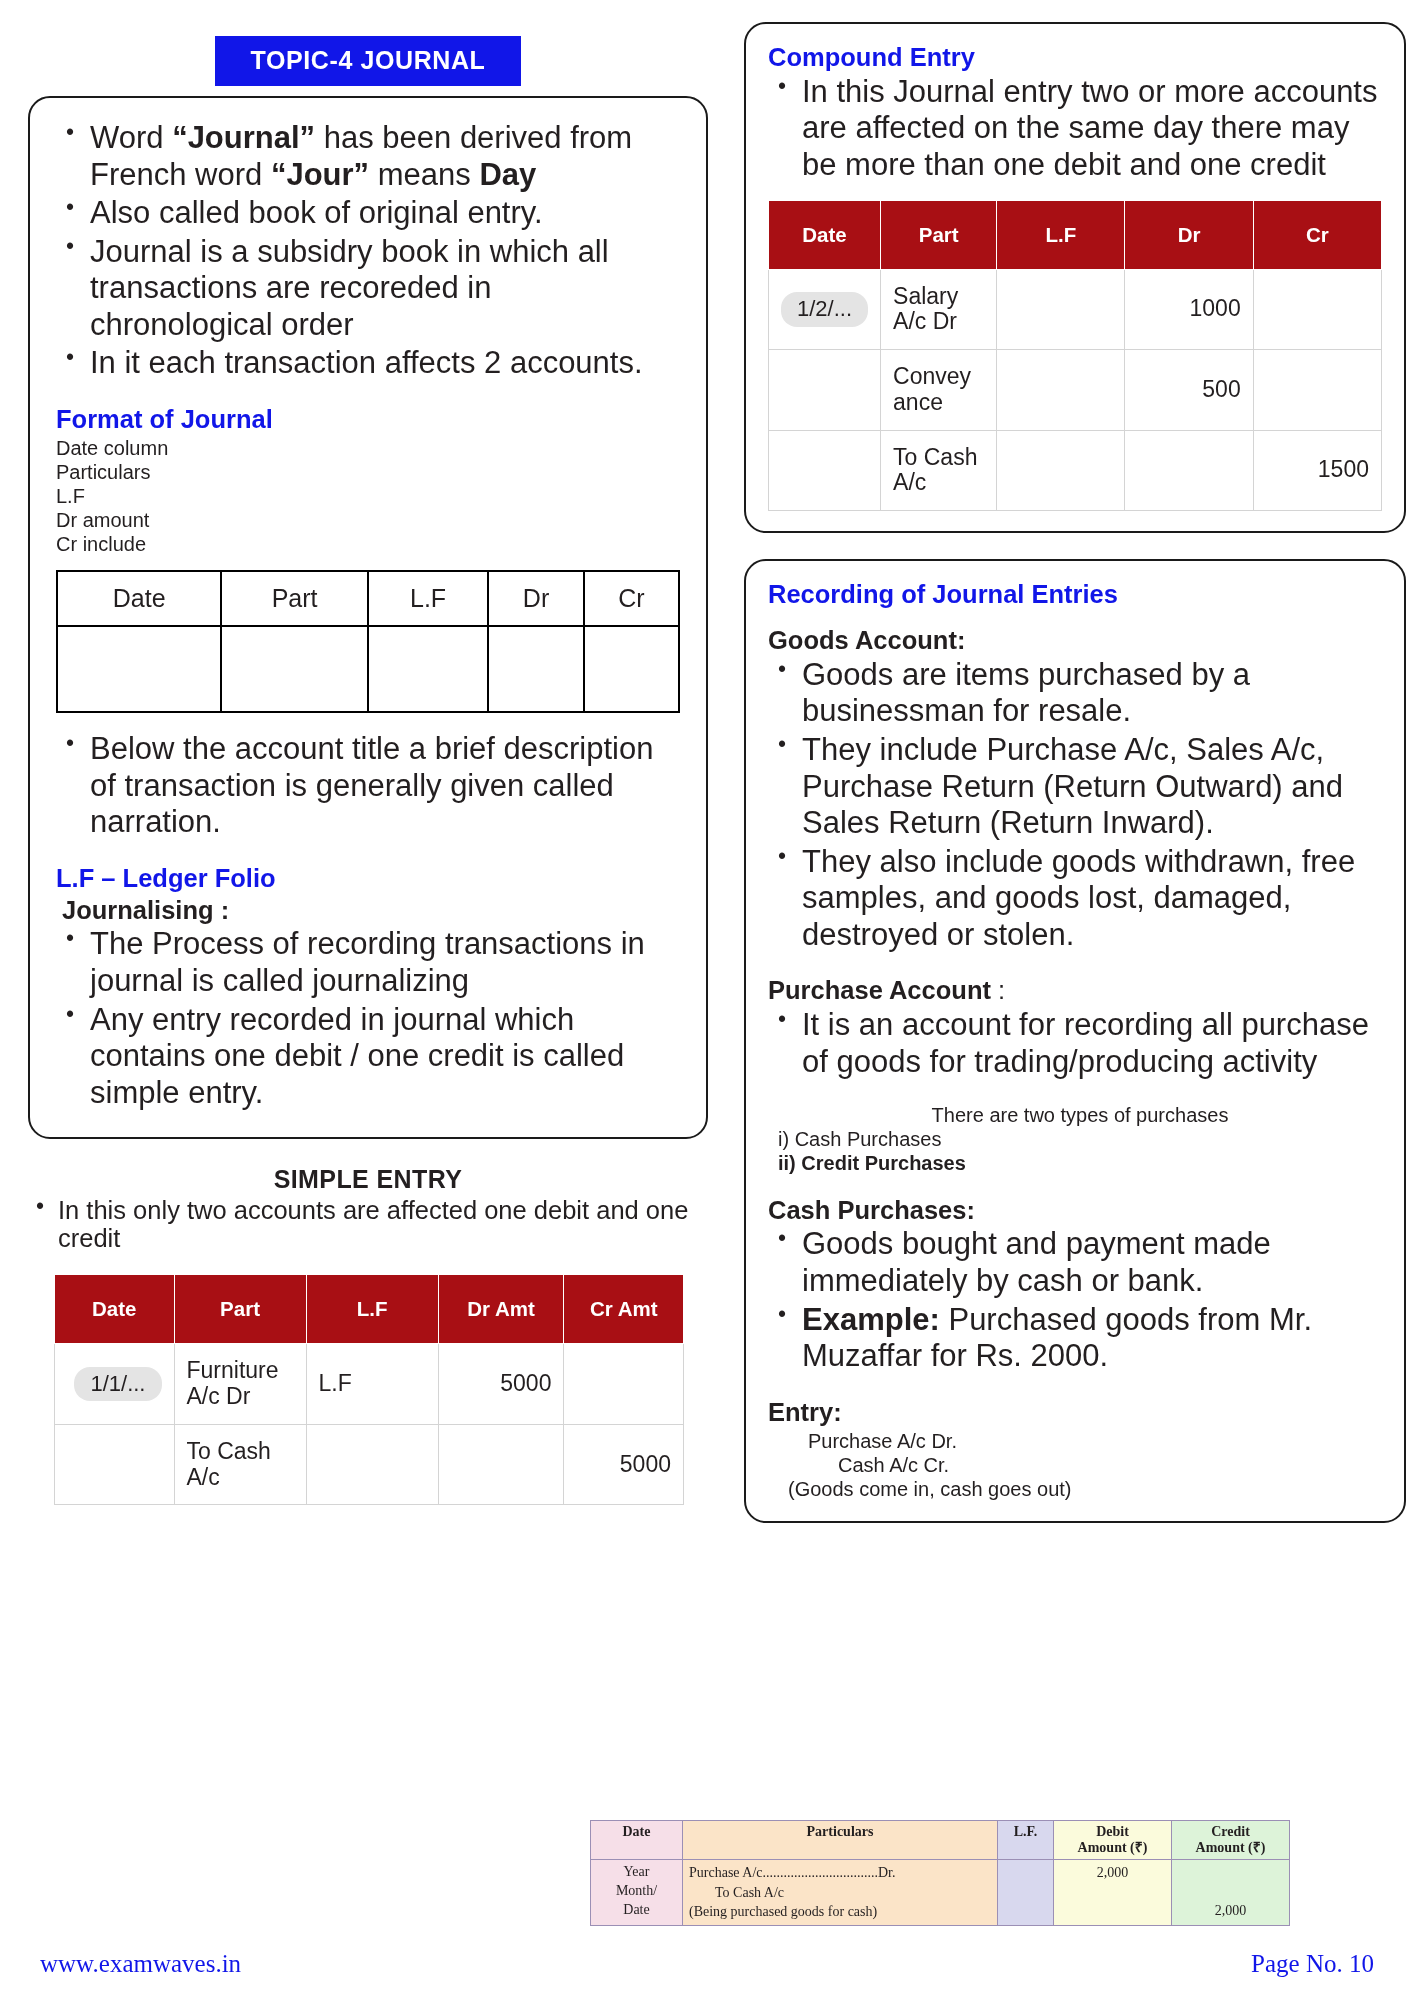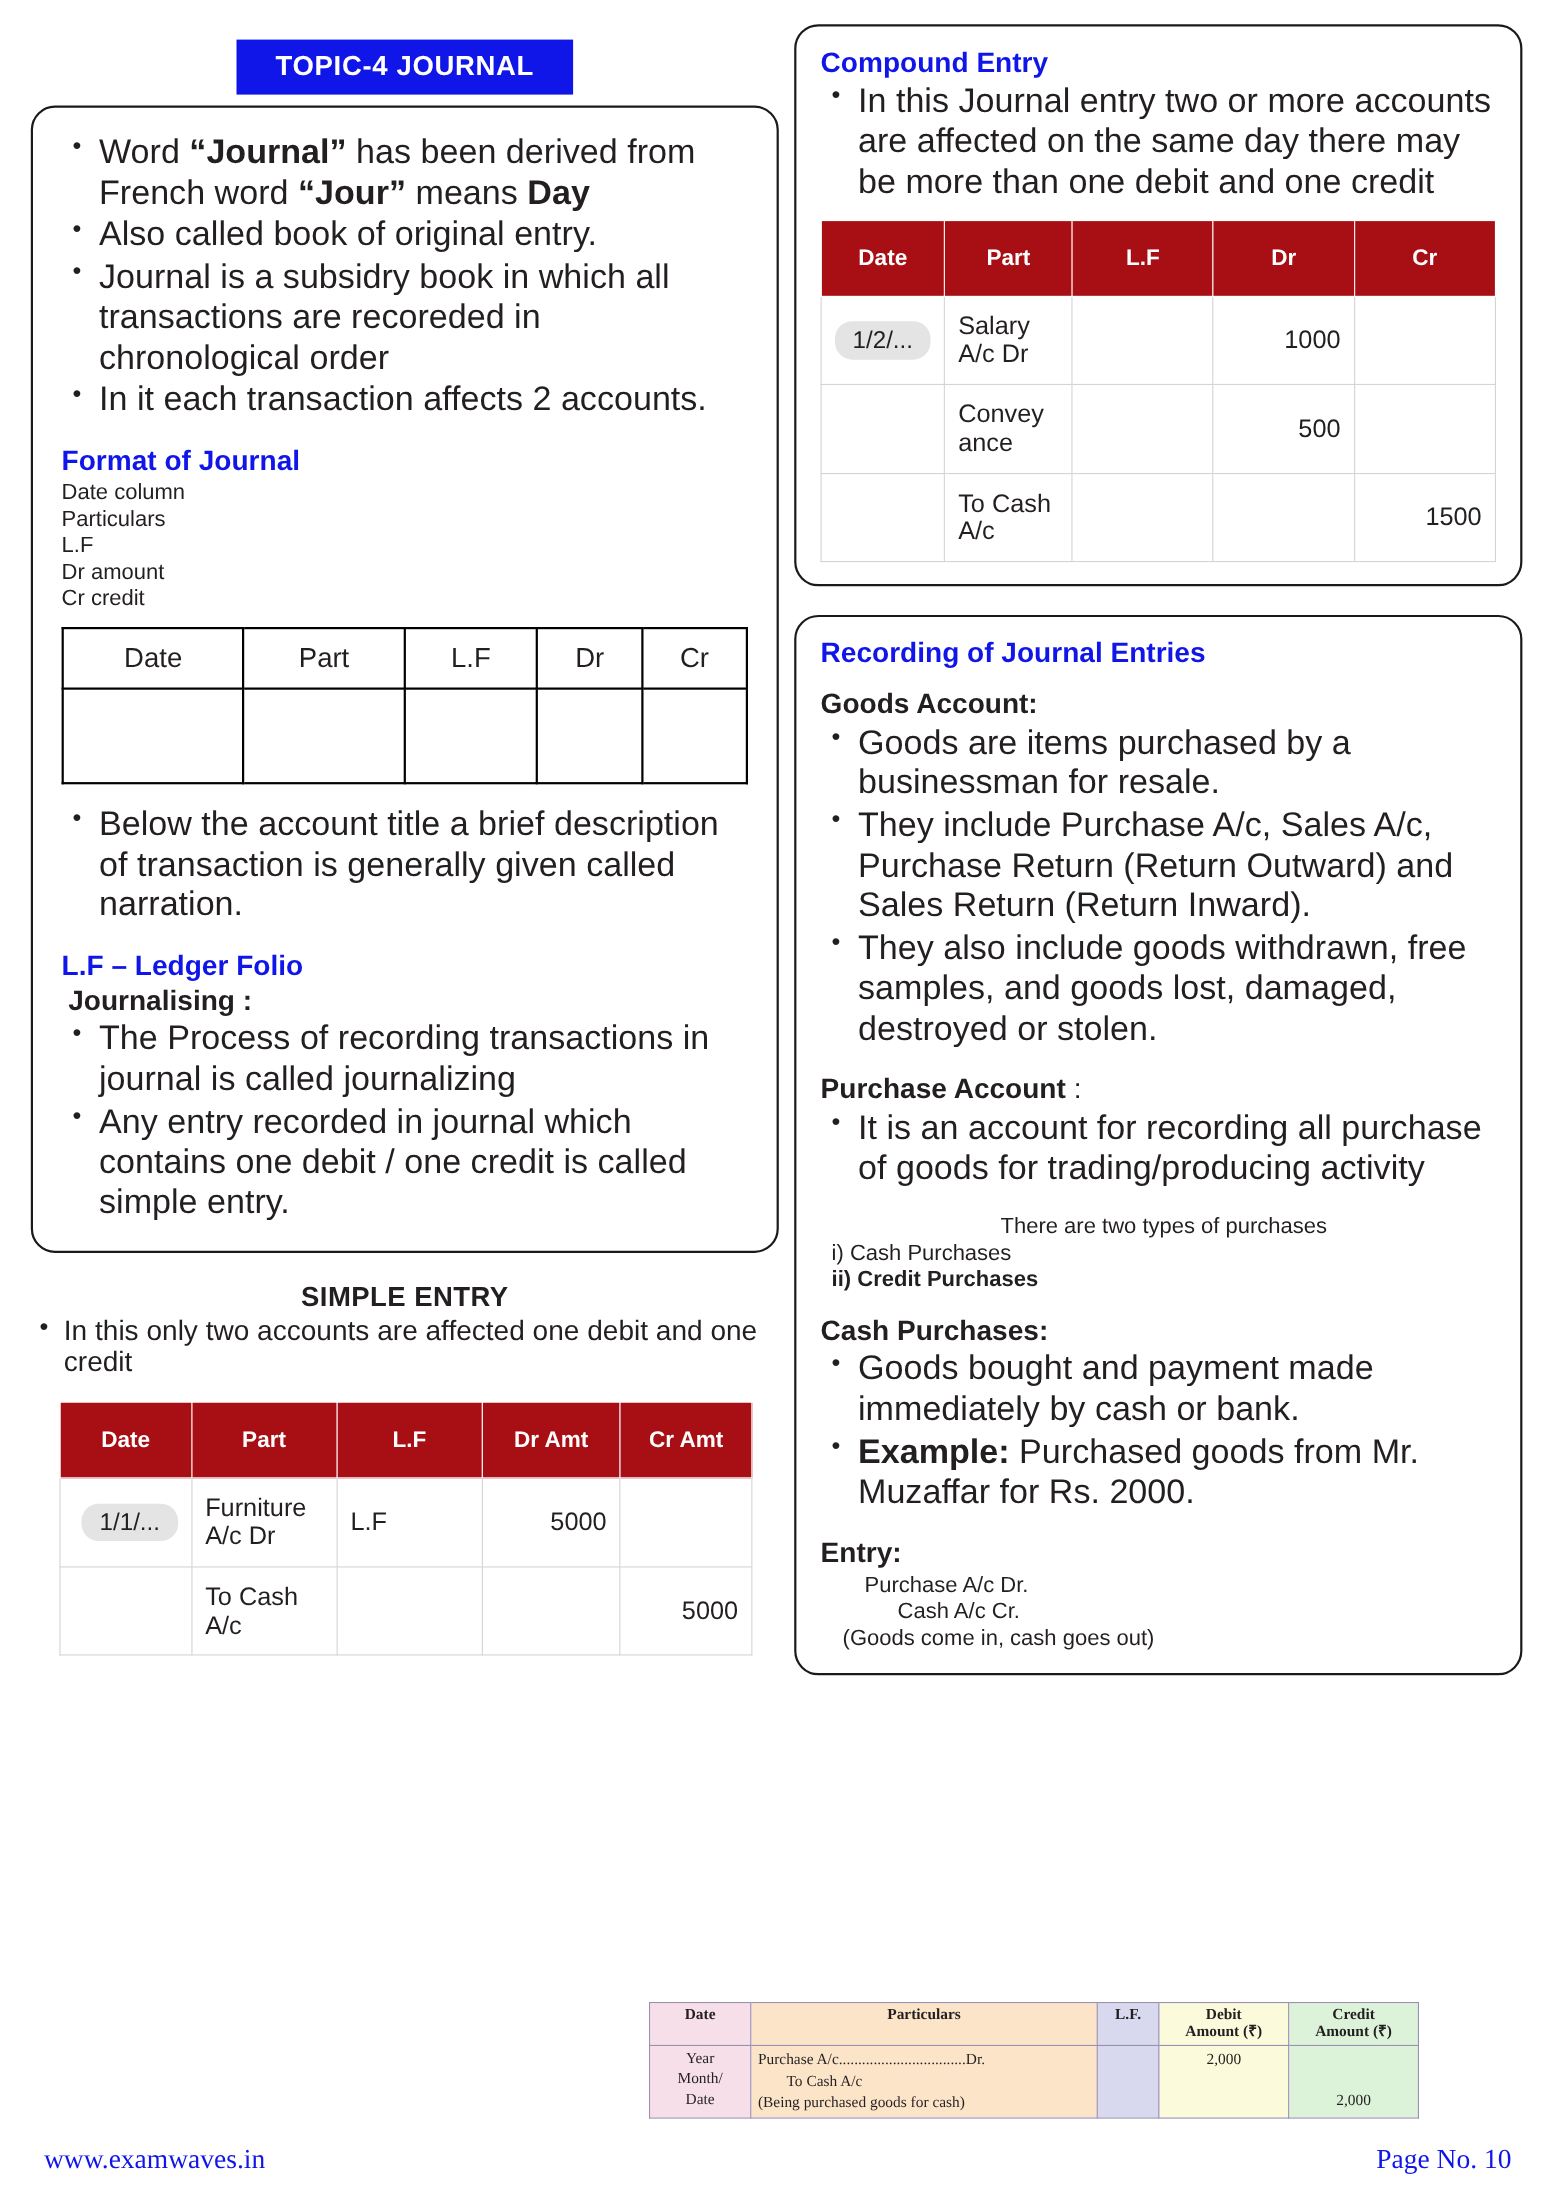--- a/index.html
+++ b/index.html
@@ -6,21 +6,21 @@
   html, body {
     width: 1414px; height: 2000px;
     background: #ffffff;
     font-family: "Liberation Sans", sans-serif;
     color: #231f20;
   }
   .page { position: relative; width: 1414px; height: 2000px; padding: 0; }
 
   
   .col-left  { position: absolute; left: 28px;  top: 36px;  width: 680px; }
-  .col-right { position: absolute; left: 722px; top: 22px;  width: 662px; }
+  .col-right { position: absolute; left: 744px; top: 22px;  width: 662px; }
 
   
   .banner-wrap { text-align: center; margin-bottom: 10px; }
   .banner {
     display: inline-block;
     background: #1116e8;
     color: #ffffff;
     font-weight: bold;
     font-size: 25px;
     letter-spacing: .6px;
@@ -186,21 +186,21 @@
         <li class="bullet"> In it each transaction affects 2 accounts.</li>
       </ul>
 
       <div class="sp-20"></div>
 
       <div class="bluehead">Format of Journal</div>
       <div class="plain">Date column</div>
       <div class="plain">Particulars</div>
       <div class="plain">L.F</div>
       <div class="plain">Dr amount</div>
-      <div class="plain">Cr credit</div>
+      <div class="plain">Cr include</div>
 
       <table class="fmt">
         <tbody>
             <tr>
           <td>Date</td>
           <td>Part</td>
           <td>L.F</td>
           <td>Dr</td>
           <td>Cr</td>
         </tr>

